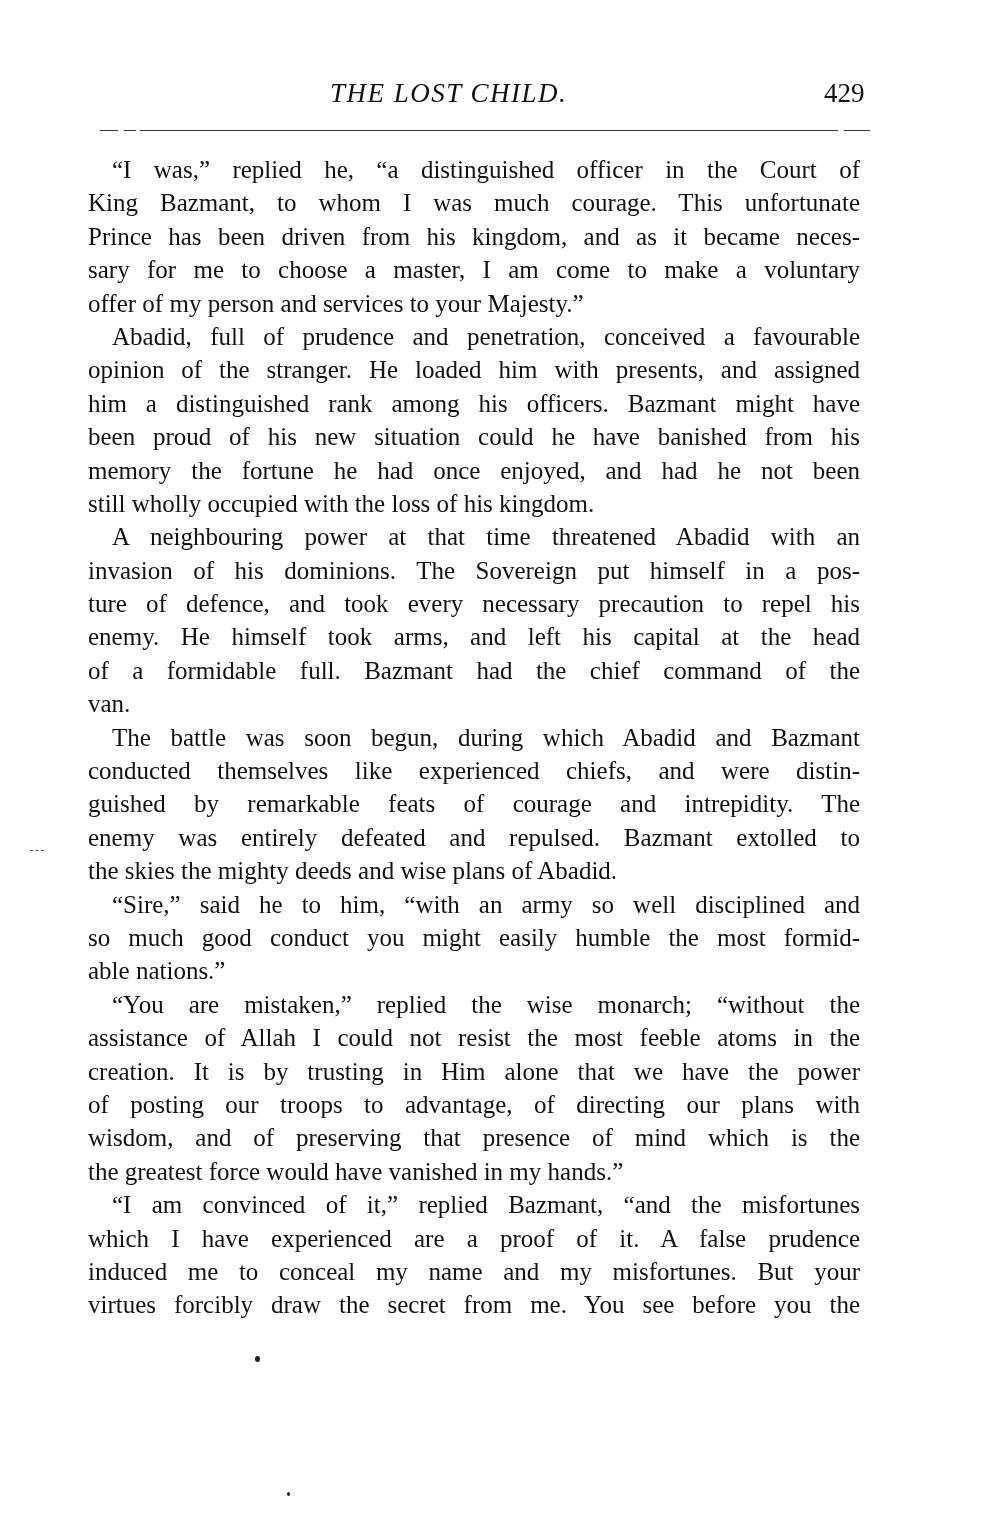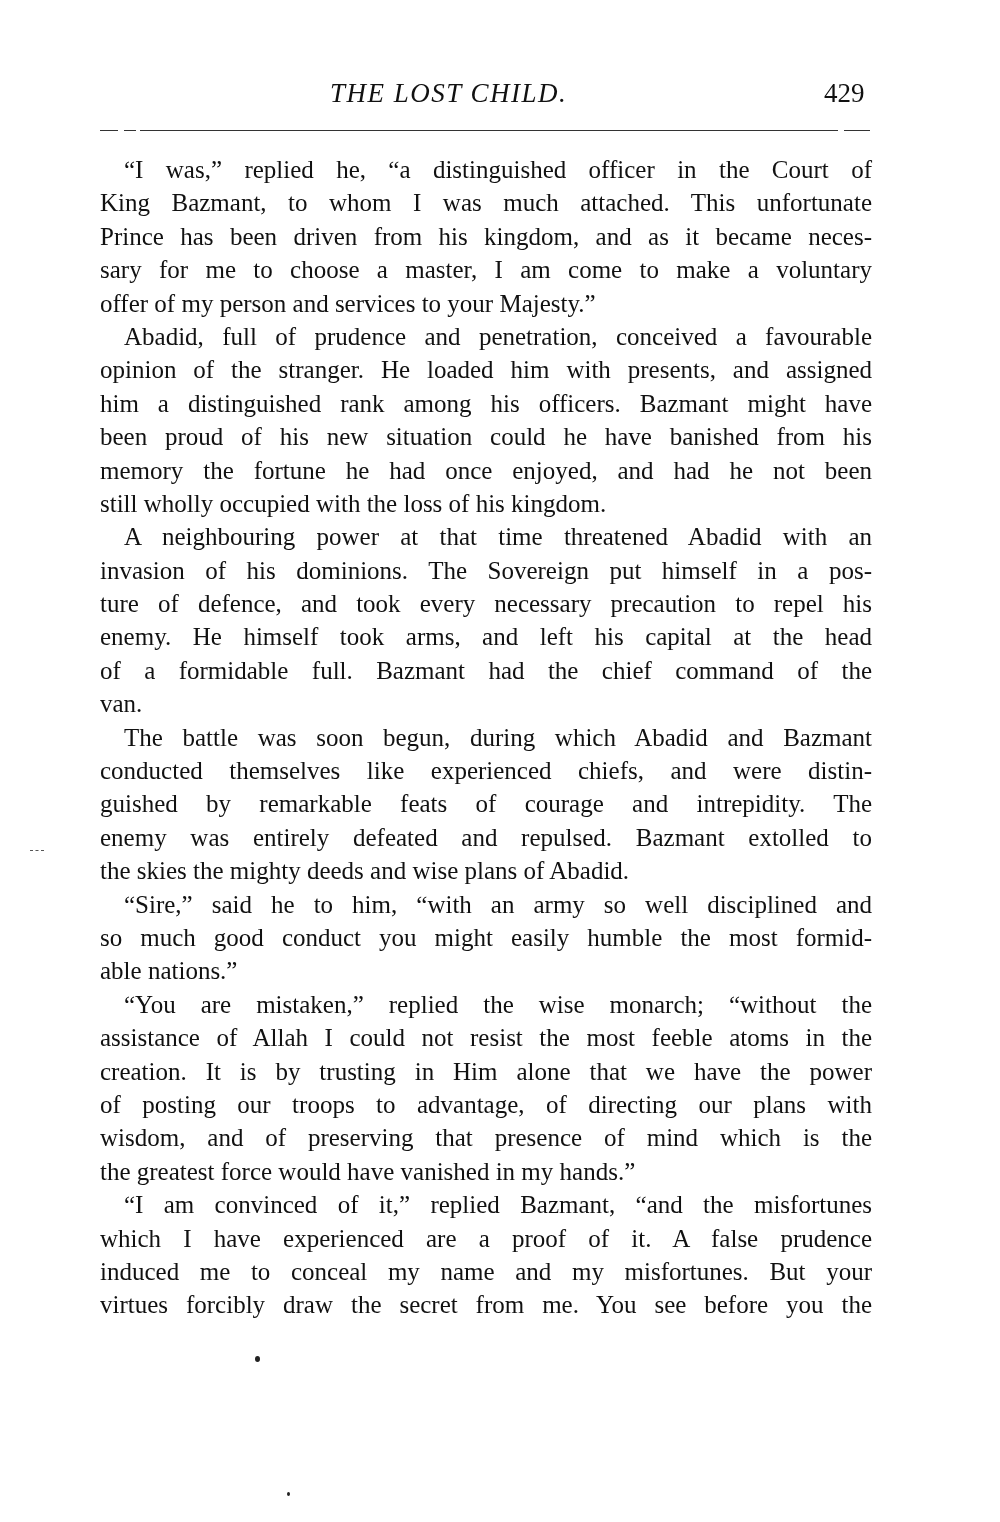--- a/index.html
+++ b/index.html
@@ -6,21 +6,21 @@
     body { width: 1000px; height: 1522px; position: relative; overflow: hidden;
            font-family: "Liberation Serif", "DejaVu Serif", serif; color: #111111; }
     .page { position: absolute; left: 0; top: 0; width: 1000px; height: 1212px; background: #ffffff; }
     .running-head { position: absolute; top: 78px; left: 0; width: 1000px; height: 40px; }
     .running-title { position: absolute; left: 330px; top: 0; font-style: italic; font-size: 27px;
                      letter-spacing: 1.5px; }
     .folio { position: absolute; left: 824px; top: 0; font-size: 27px; text-align: right; }
     .head-rule { position: absolute; top: 130px; left: 100px; width: 770px; height: 0;
                  border-top: 1.5px solid #333333; }
     .head-rule-gap { position: absolute; top: 128px; height: 5px; background: #ffffff; }
-    .body-text { position: absolute; left: 100px; top: 153px; width: 772px; }
+    .body-text { position: absolute; left: 88px; top: 153px; width: 772px; }
     .para { margin: 0; font-size: 25px; line-height: 33.4px; }
     .line { display: block; text-align: justify; text-align-last: justify; white-space: nowrap;
             height: 33.4px; overflow: visible; }
     .line.last { text-align-last: left; }
     .line.indent { padding-left: 24px; }
     .speck { position: absolute; width: 4px; height: 4px; border-radius: 50%; background: #222; }
     .margin-mark { position: absolute; left: 30px; top: 850px; width: 14px; height: 0;
                    border-top: 1.5px dashed #555; }
   </style>
 </head>
@@ -34,21 +34,21 @@
   </div>
 
   <div class="head-rule"></div>
   <div class="head-rule-gap" style="left:118px;width:6px;"></div>
   <div class="head-rule-gap" style="left:136px;width:4px;"></div>
   <div class="head-rule-gap" style="left:838px;width:6px;"></div>
 
   <div class="body-text" id="body-text">
       <p class="para">
         <span class="line indent">“I was,” replied he, “a distinguished officer in the Court of</span>
-        <span class="line">King Bazmant, to whom I was much attached.  This unfortunate</span>
+        <span class="line">King Bazmant, to whom I was much courage.  This unfortunate</span>
         <span class="line">Prince has been driven from his kingdom, and as it became neces-</span>
         <span class="line">sary for me to choose a master, I am come to make a voluntary</span>
         <span class="line last">offer of my person and services to your Majesty.”</span>
       </p>
       <p class="para">
         <span class="line indent">Abadid, full of prudence and penetration, conceived a favourable</span>
         <span class="line">opinion of the stranger.  He loaded him with presents, and assigned</span>
         <span class="line">him a distinguished rank among his officers.  Bazmant might have</span>
         <span class="line">been proud of his new situation could he have banished from his</span>
         <span class="line">memory the fortune he had once enjoyed, and had he not been</span>

